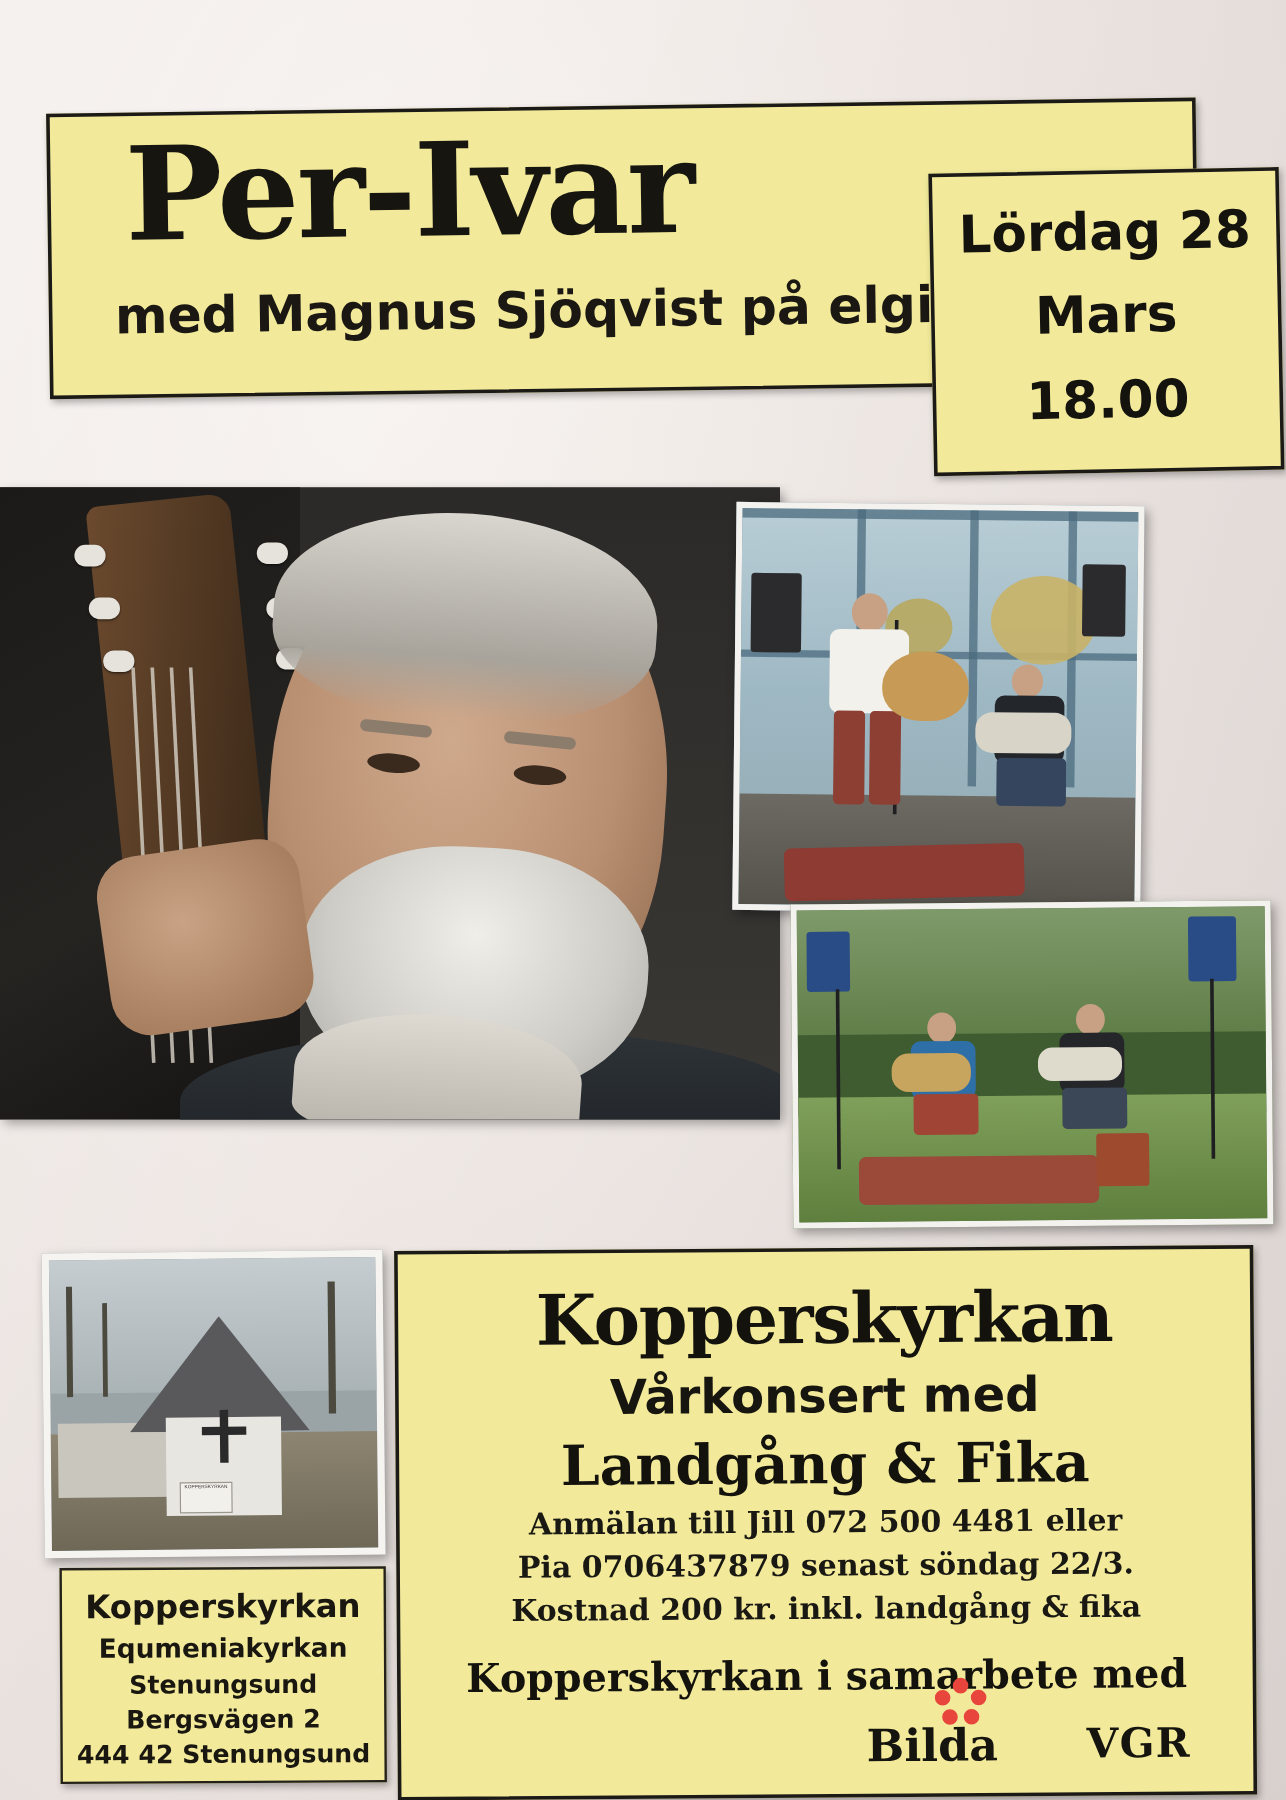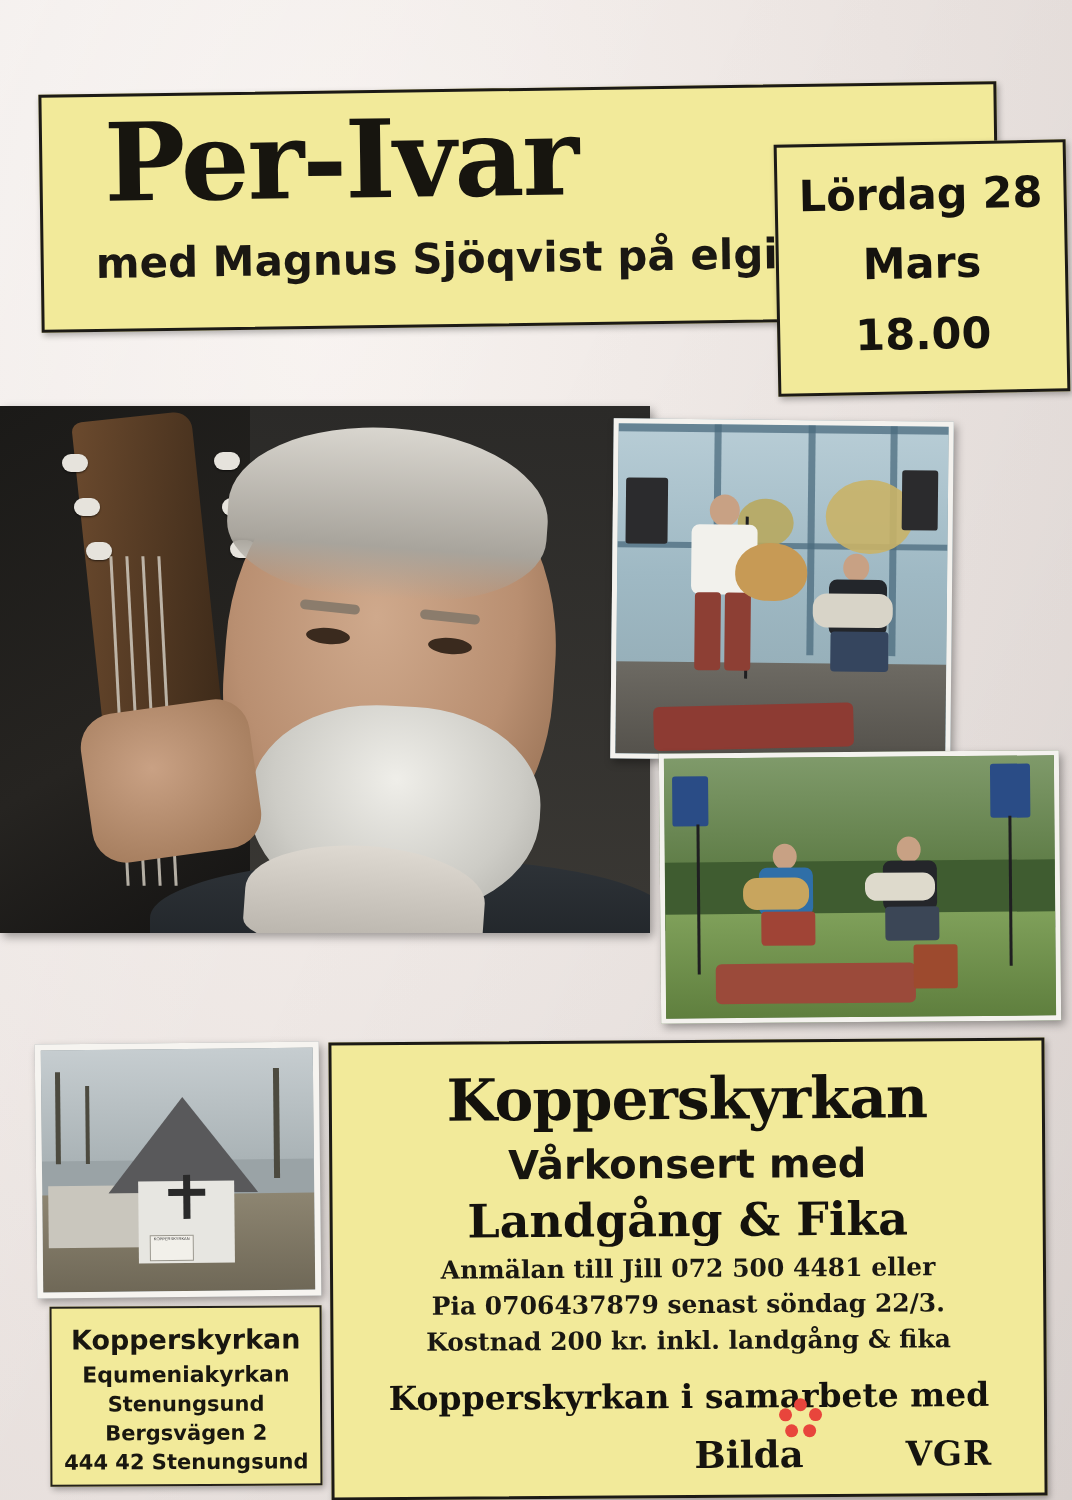--- a/index.html
+++ b/index.html
@@ -218,21 +218,21 @@
   }
   #info-partner{
     text-align:center;margin-top:22px;
     font-family:"DejaVu Serif", serif;font-weight:bold;
     font-size:33px;color:#14120d;
   }
   #logo-row{
     position:absolute;left:0;right:0;bottom:16px;height:62px;
   }
   #bilda-logo{
-    position:absolute;left:360px;bottom:2px;
+    position:absolute;left:388px;bottom:2px;
     font-family:"DejaVu Serif", serif;font-weight:bold;font-size:37px;color:#16140f;
   }
   #bilda-mark{
     position:absolute;left:445px;bottom:40px;width:44px;height:40px;
   }
   .bdot{position:absolute;width:13px;height:13px;border-radius:50%;background:#e8453c;}
   #vgr-logo{
     position:absolute;right:52px;bottom:4px;
     font-family:"DejaVu Serif", serif;font-weight:bold;font-size:34px;color:#16140f;letter-spacing:1px;
   }

